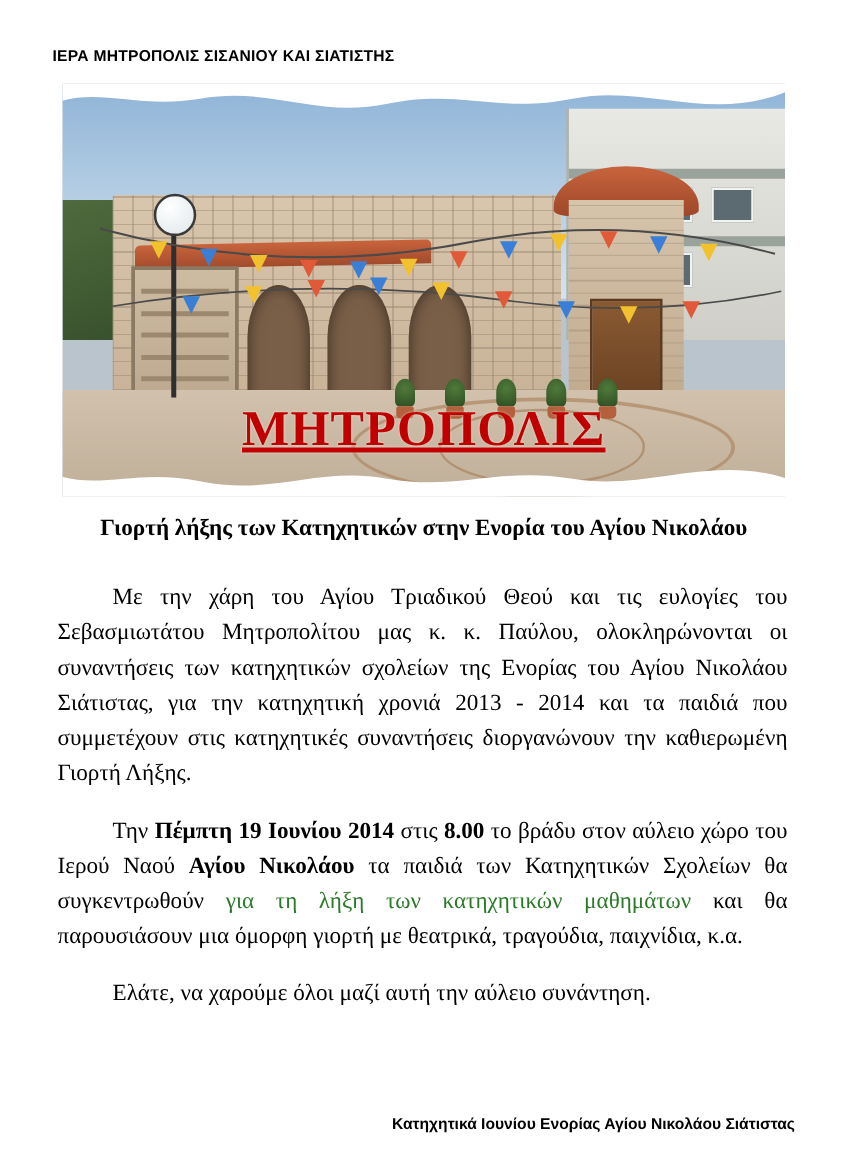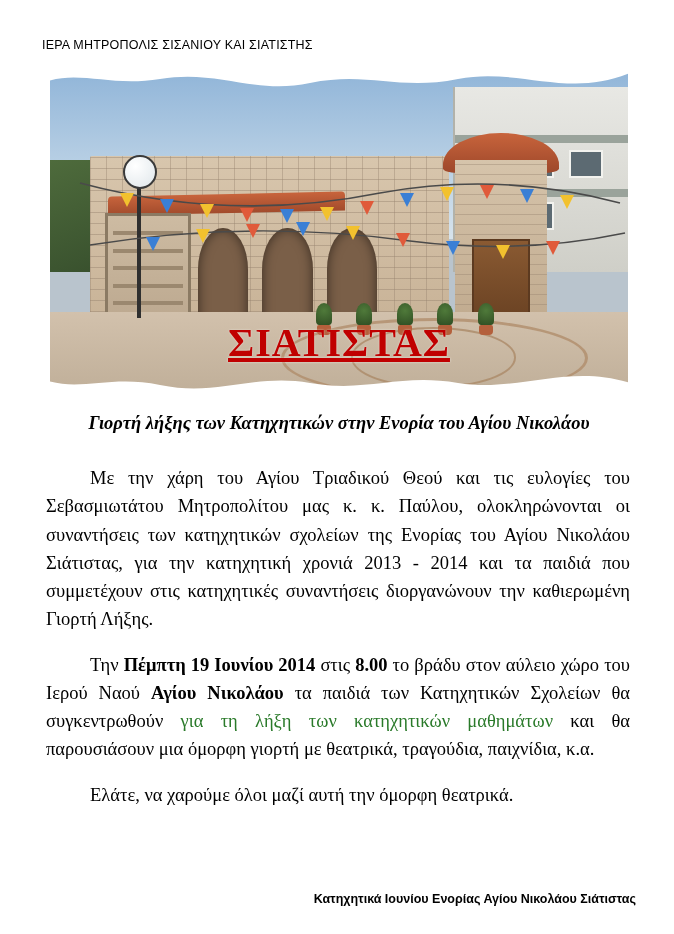--- a/index.html
+++ b/index.html
@@ -23,21 +23,21 @@
     box-sizing: border-box;
     padding: 36px 38px 0 42px;
   }
 
   
   .header {
     margin: 0 0 12px 0;
   }
   .header-line {
     font-family: "Liberation Sans", sans-serif;
-    font-weight: normal;
+    font-weight: bold;
     font-size: 12.5px;
     letter-spacing: 0.2px;
     color: #000000;
     line-height: 1.55;
   }
 
   
   .photo-wrap {
     position: relative;
     width: 578px;
@@ -292,21 +292,20 @@
   }
 
   
   .subtitle {
     margin: 16px 0 0 0;
     text-align: center;
     font-family: "Liberation Serif", serif;
     font-weight: bold;
     font-size: 18.5px;
     color: #000000;
-    font-style: italic;
   }
 
   
   .body {
     margin-top: 30px;
     padding: 0 6px 0 4px;
   }
   .para {
     text-align: justify;
     text-justify: inter-word;
@@ -431,31 +430,31 @@
 
       <svg class="wave-top" viewBox="0 0 582 46" preserveAspectRatio="none">
         <path d="M0,0 L582,0 L582,8 C520,34 470,2 410,14 C350,26 320,6 262,18 C206,30 170,4 112,14 C64,22 34,6 0,16 Z" fill="#ffffff"></path>
       </svg>
       <svg class="wave-bottom" viewBox="0 0 582 46" preserveAspectRatio="none">
         <path d="M0,46 L582,46 L582,30 C520,10 470,40 410,30 C350,20 320,40 262,30 C206,20 170,44 112,32 C64,22 34,38 0,28 Z" fill="#ffffff"></path>
       </svg>
 
     </div>
 
-    <div class="overlay-title">ΣΙΑΤΙΣΤΑΣ</div>
+    <div class="overlay-title">ΜΗΤΡΟΠΟΛΙΣ</div>
   </div>
 
   <div class="subtitle">Γιορτή λήξης των Κατηχητικών στην Ενορία του Αγίου Νικολάου</div>
 
   <div class="body">
 
     <p class="para">Με την χάρη του Αγίου Τριαδικού Θεού και τις ευλογίες του Σεβασμιωτάτου Μητροπολίτου μας κ. κ. Παύλου, ολοκληρώνονται οι συναντήσεις των κατηχητικών σχολείων της Ενορίας του Αγίου Νικολάου Σιάτιστας, για την κατηχητική χρονιά 2013 - 2014 και τα παιδιά που συμμετέχουν στις κατηχητικές συναντήσεις διοργανώνουν την καθιερωμένη Γιορτή Λήξης.</p>
 
     <p class="para">
       <span>Την </span><b class="hl">Πέμπτη 19 Ιουνίου 2014</b><span> στις </span><b class="hl">8.00</b><span> το βράδυ στον αύλειο χώρο του Ιερού Ναού </span><b class="hl">Αγίου Νικολάου</b><span> τα παιδιά των Κατηχητικών Σχολείων θα συγκεντρωθούν </span><b class="green">για τη λήξη των κατηχητικών μαθημάτων</b><span> και θα παρουσιάσουν μια όμορφη γιορτή με θεατρικά, τραγούδια, παιχνίδια, κ.α.</span>
     </p>
 
-    <p class="para last">Ελάτε, να χαρούμε όλοι μαζί αυτή την όμορφη θεατρικά.</p>
+    <p class="para last">Ελάτε, να χαρούμε όλοι μαζί αυτή την αύλειο συνάντηση.</p>
   </div>
 
   <div class="footer">Κατηχητικά Ιουνίου Ενορίας Αγίου Νικολάου Σιάτιστας</div>
 
 </div>
 
 </body></html>

